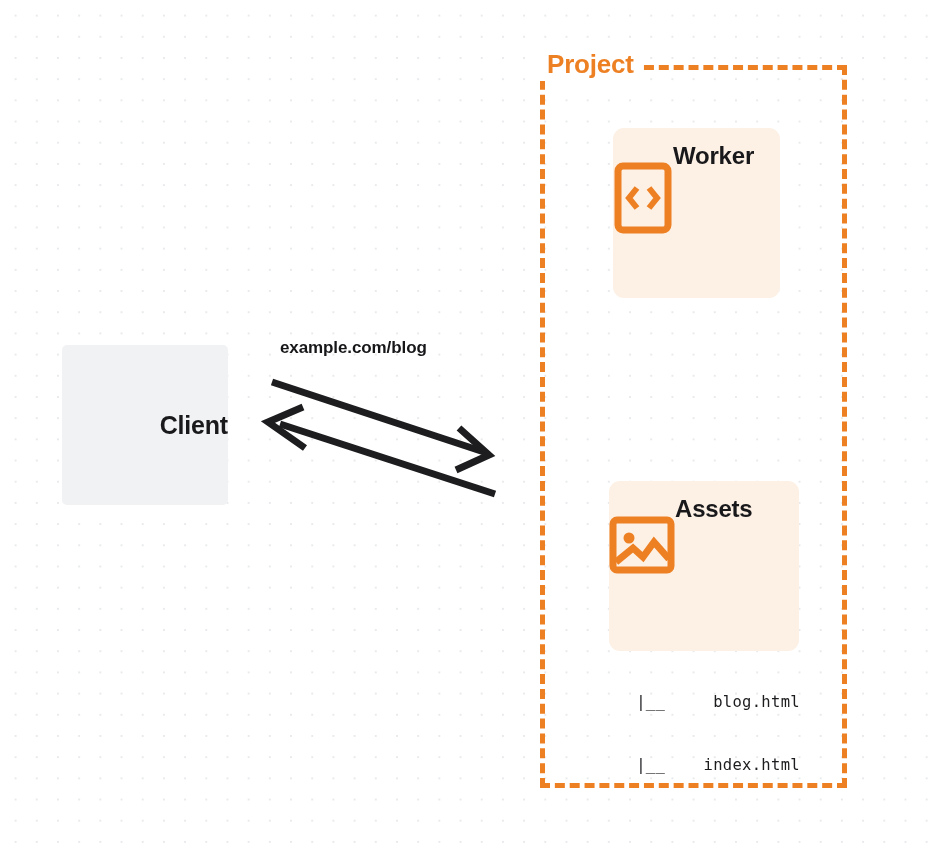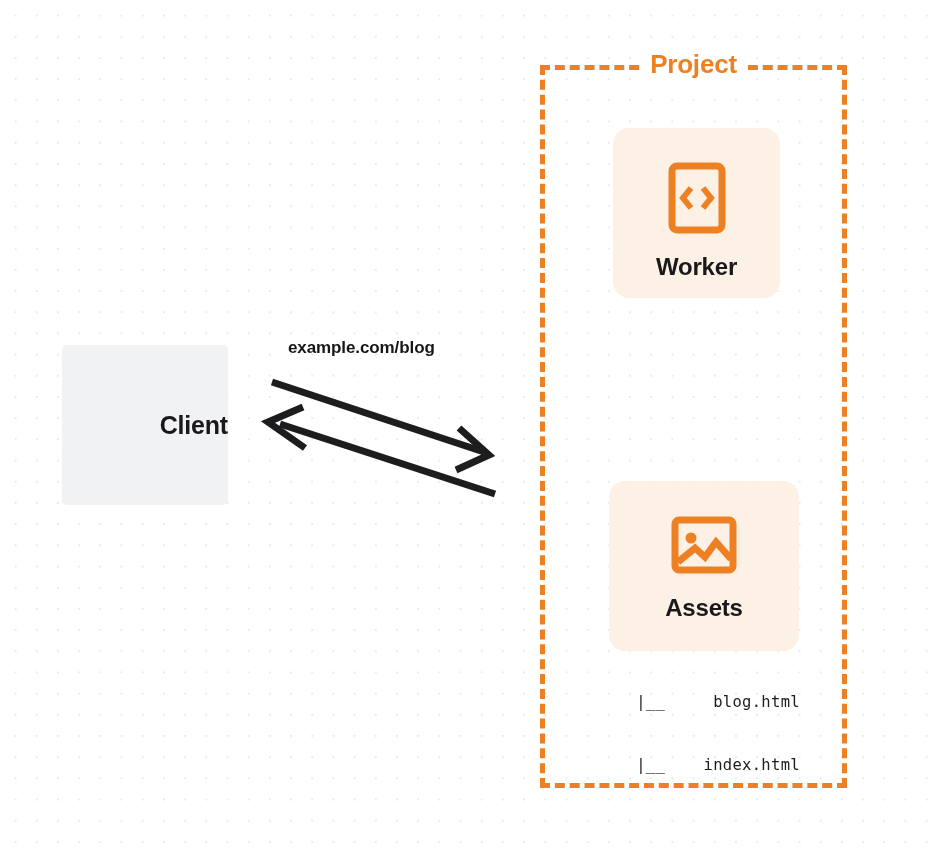--- a/index.html
+++ b/index.html
@@ -56,60 +56,59 @@
   
   .request-label {
     position: absolute;
     left: 280px;
     top: 338px;
     font-size: 17px;
     font-weight: 700;
     color: #17171a;
     letter-spacing: -0.1px;
     white-space: nowrap;
-    margin-left: 8px;
   }
 
   
   .project-frame {
     position: absolute;
     left: 540px;
     top: 65px;
     width: 307px;
     height: 723px;
     box-sizing: border-box;
     border: 5px dashed #ee8024;
     background: transparent;
   }
   .project-title {
     position: absolute;
     left: 540px;
     top: 47px;
     width: 307px;
-    text-align: center;
+    text-align: left;
   }
   .project-title span {
     display: inline-block;
     background: #ffffff;
     padding: 0 7px;
     font-size: 26px;
     font-weight: 700;
     color: #ee8024;
     letter-spacing: -0.2px;
     line-height: 34px;
   }
 
   
   .card {
     position: absolute;
     background: #fdf1e5;
-    border-radius: 16px;
+    border-radius: 11px;
     display: flex;
-    flex-direction: column;
-    align-items: center;
+    flex-direction: row;
+    align-items: flex-start;
   }
   .card-worker {
     left: 613px;
     top: 128px;
     width: 167px;
     height: 170px;
   }
   .card-assets {
     left: 609px;
     top: 481px;

